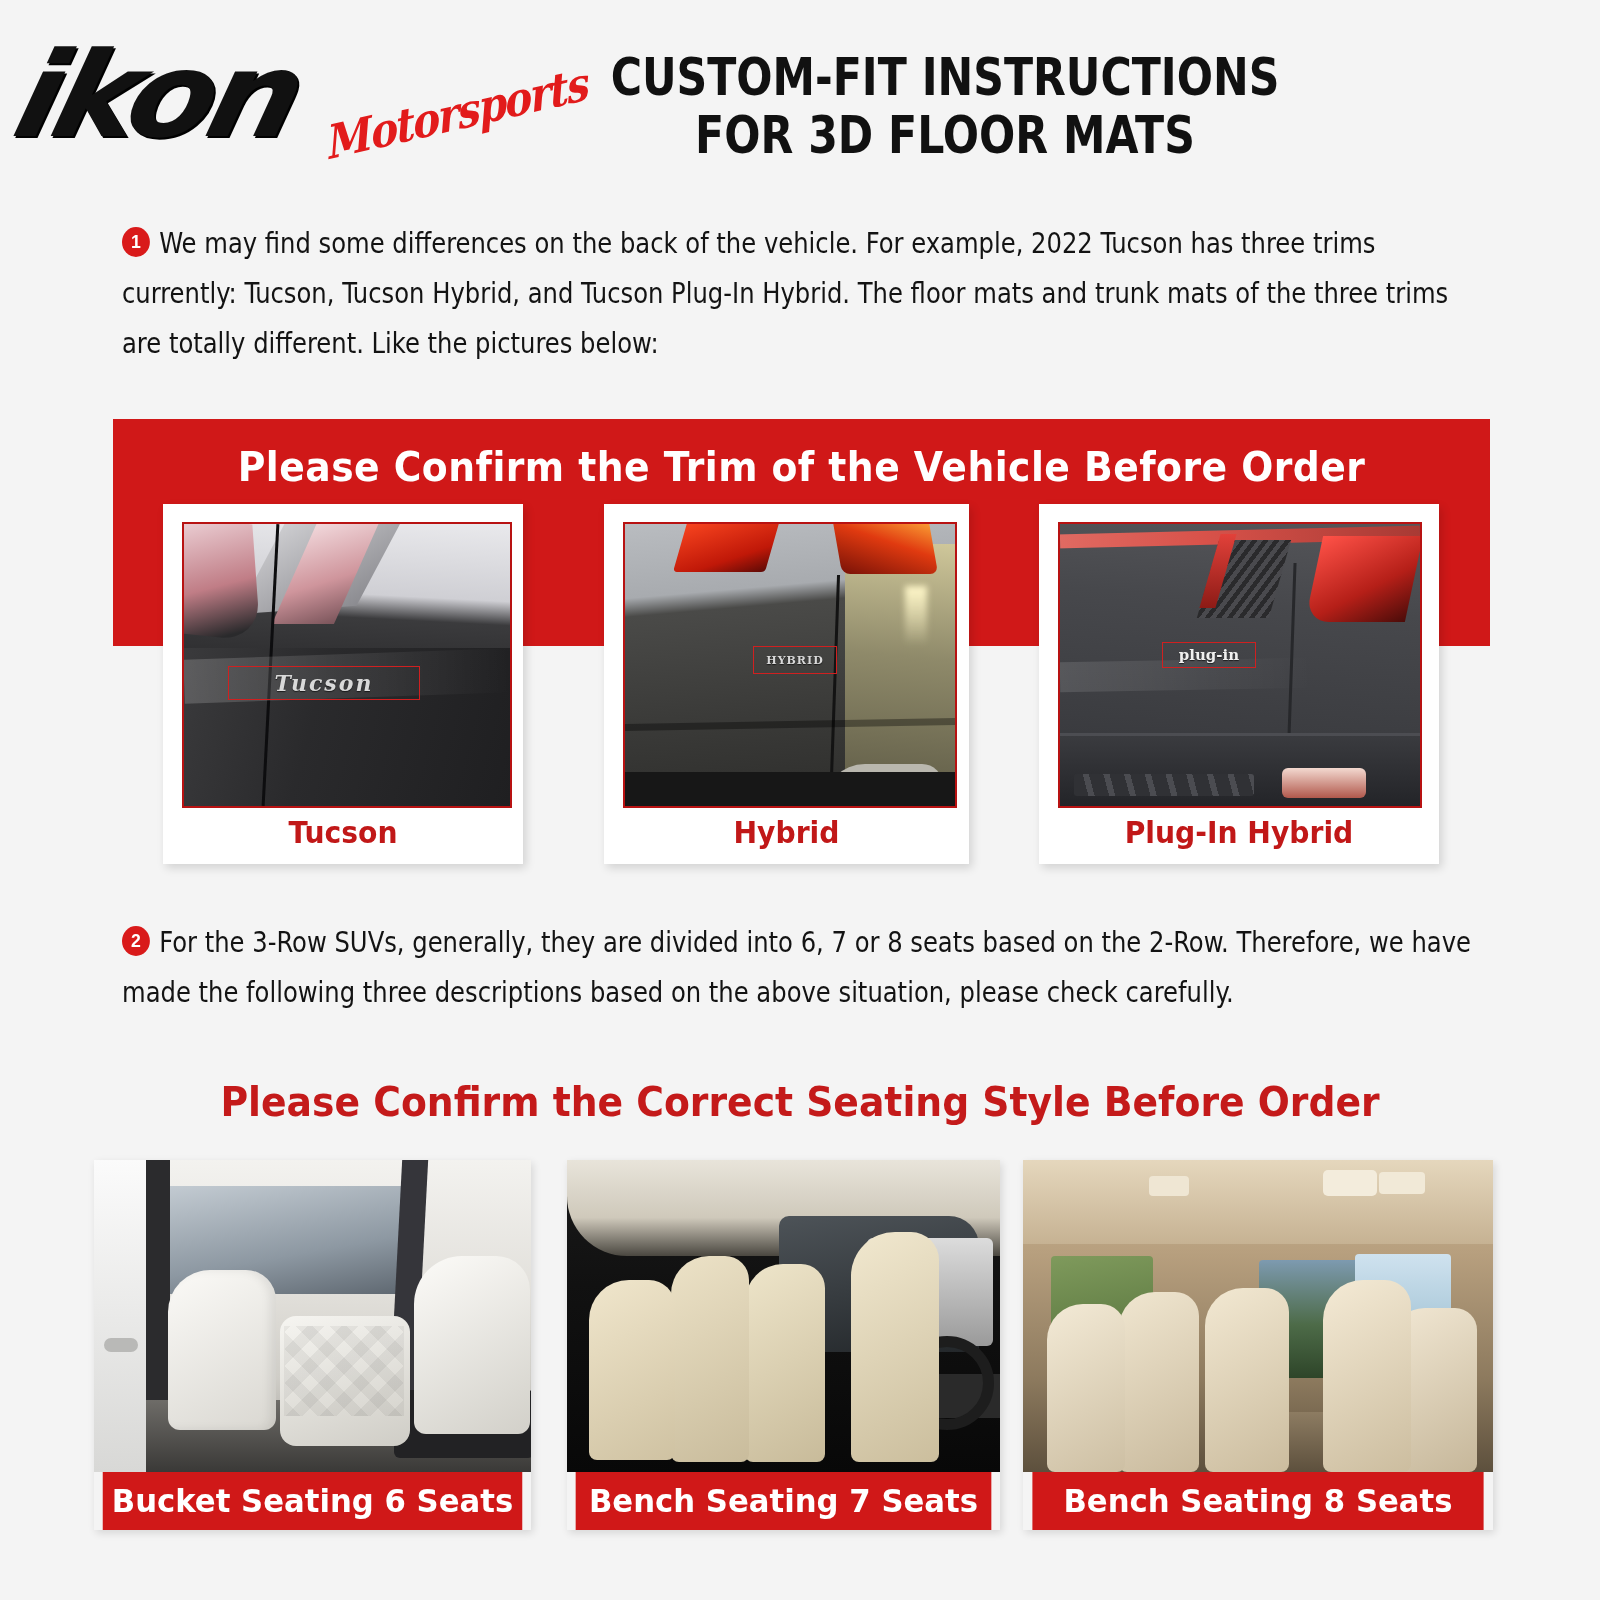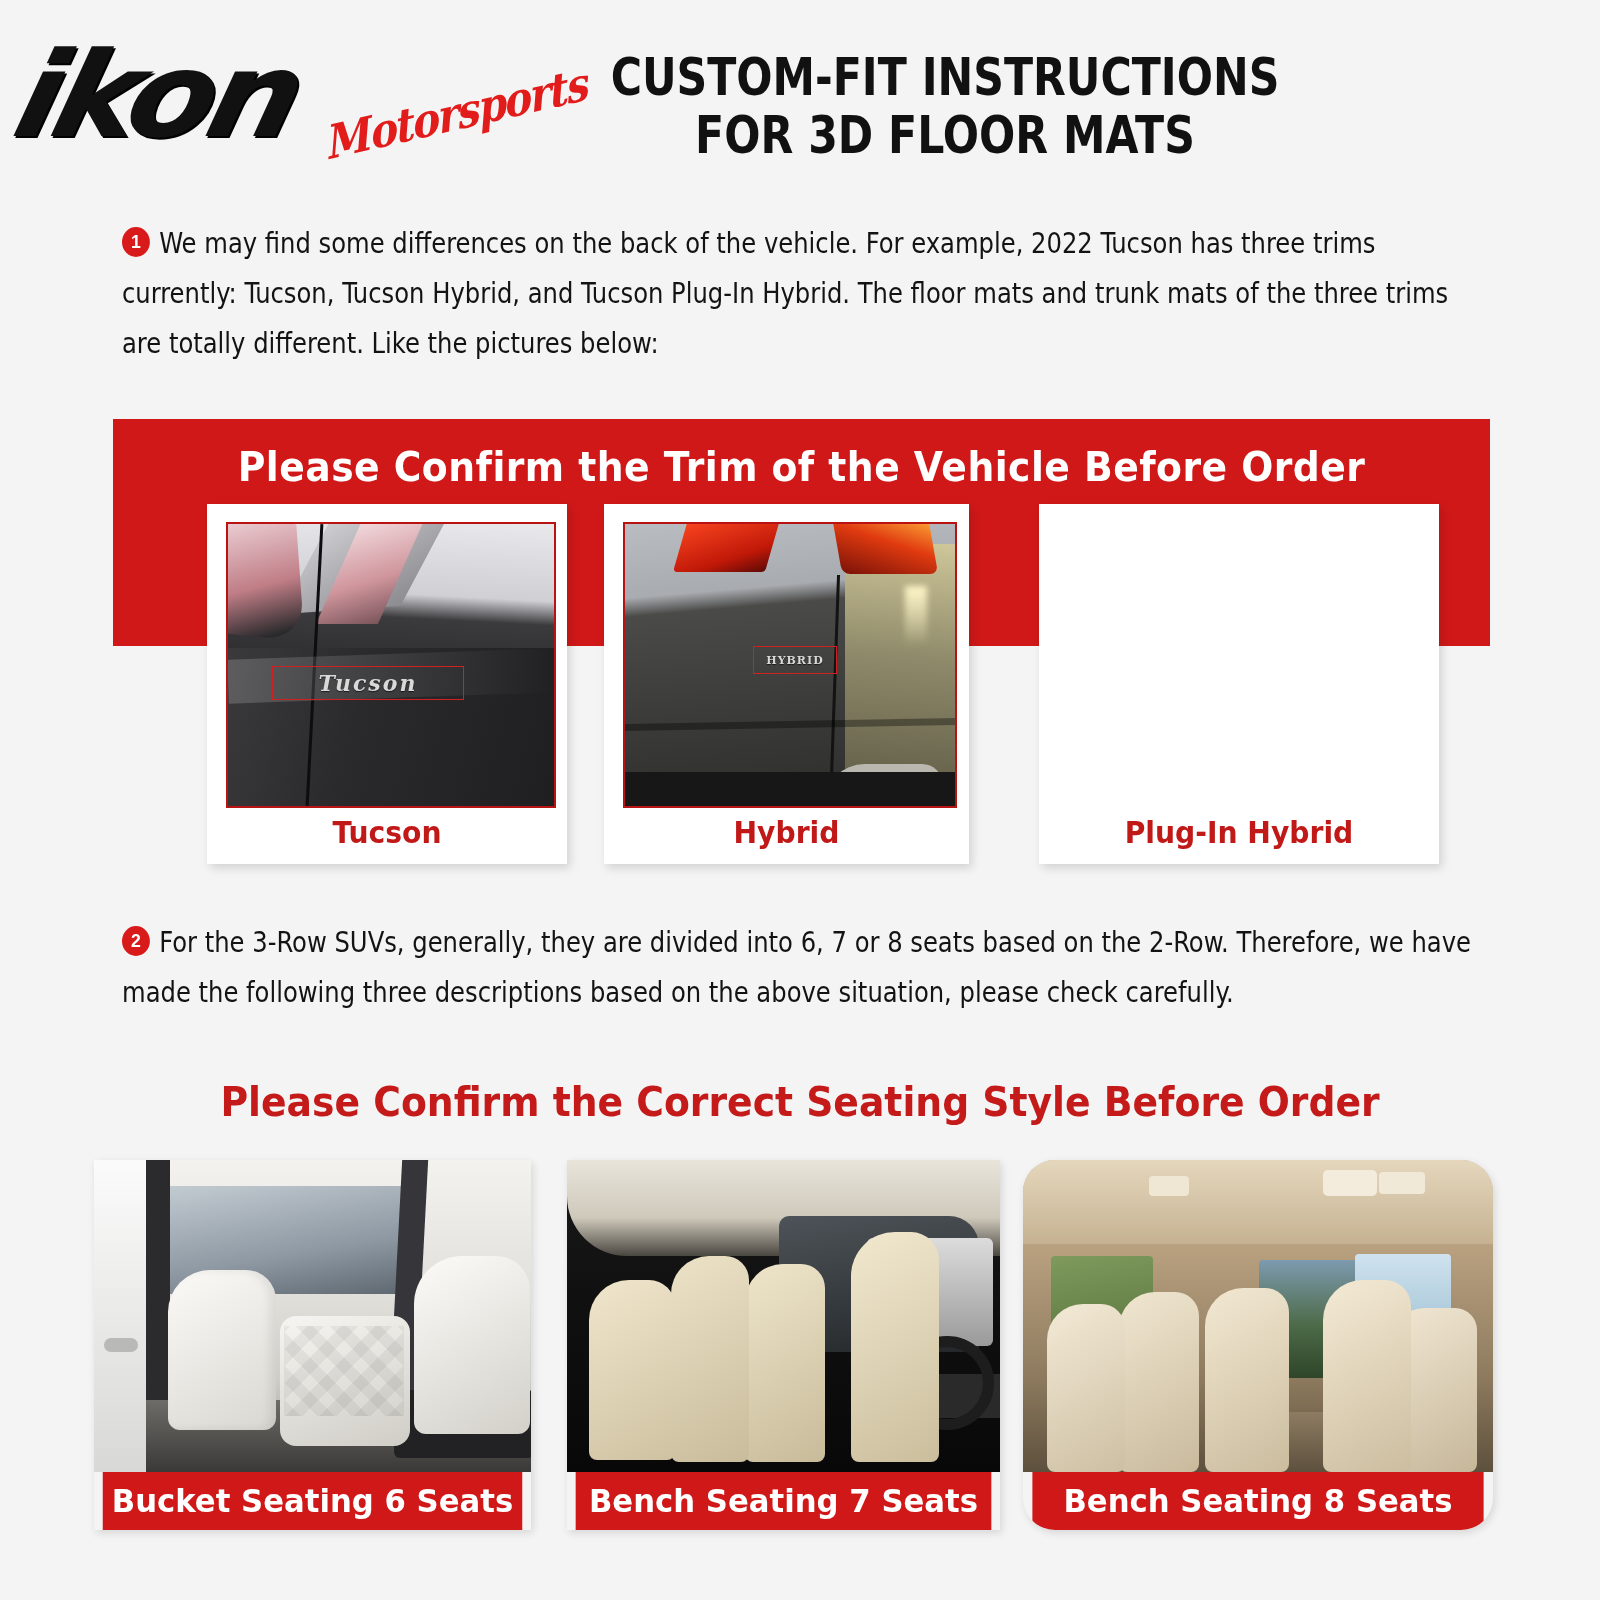--- a/index.html
+++ b/index.html
@@ -87,21 +87,21 @@
     letter-spacing:0.5px;
     transform:scaleX(0.92);
   }
 
   
   .trim-card{
     position:absolute;top:504px;
     background:#ffffff;
     box-shadow:3px 4px 9px rgba(0,0,0,0.14);
   }
-  #trim-card-0{left:163px;width:360px;height:360px;margin-left:44px;}
+  #trim-card-0{left:163px;width:360px;height:360px;}
   #trim-card-1{left:604px;width:365px;height:360px;}
   #trim-card-2{left:1039px;width:400px;height:360px;}
   .trim-photo{
     position:absolute;left:19px;top:18px;
     border:2px solid #b81212;
     overflow:hidden;
   }
   #trim-card-0 .trim-photo{width:326px;height:282px;}
   #trim-card-1 .trim-photo{width:330px;height:282px;}
   #trim-card-2 .trim-photo{width:360px;height:282px;}
@@ -267,21 +267,21 @@
   }
 
   
   .seat-card{
     position:absolute;top:1160px;height:370px;
     overflow:hidden;
     box-shadow:2px 3px 8px rgba(0,0,0,0.12);
   }
   #seat-card-0{left:94px;width:437px;}
   #seat-card-1{left:567px;width:433px;}
-  #seat-card-2{left:1023px;width:470px;border-radius:32px;}
+  #seat-card-2{left:1023px;width:470px;}
   .seat-photo{position:absolute;left:0;top:0;width:100%;height:312px;overflow:hidden;}
   .seat-label{
     position:absolute;left:0;bottom:0;width:100%;height:58px;
     background:#d01818;color:#fff;
     display:flex;align-items:center;justify-content:center;
     font-family:"DejaVu Sans",sans-serif;
     font-weight:bold;font-size:32px;
     transform:scaleX(0.96);
   }
 
@@ -493,20 +493,36 @@
       <div class="sill"></div>
       <div class="emblem-box" style="left:128px;top:122px;width:82px;height:26px;">
         <span class="emblem-text" style="font-size:11px;letter-spacing:1px;font-style:normal;">HYBRID</span>
       </div>
     </div>
   </div>
   <div class="trim-caption">Hybrid</div>
 </div>
 
 <div class="trim-card" id="trim-card-2">
+  <div class="trim-photo">
+    <div class="ph-plug">
+      <div class="bar"></div>
+      <div class="vent"></div>
+      <div class="vstripe"></div>
+      <div class="lamp"></div>
+      <div class="shine"></div>
+      <div class="seam"></div>
+      <div class="bumper"></div>
+      <div class="diff"></div>
+      <div class="refl"></div>
+      <div class="emblem-box" style="left:102px;top:118px;width:92px;height:24px;">
+        <span class="emblem-text" style="font-size:15px;font-style:normal;color:#f0f0f0;">plug-in</span>
+      </div>
+    </div>
+  </div>
   <div class="trim-caption">Plug-In Hybrid</div>
 </div>
 
 <div class="para" id="para2"><span class="bullet">2</span><span>For the 3-Row SUVs, generally, they are divided into 6, 7 or 8 seats based on the 2-Row. Therefore, we have made the following three descriptions based on the above situation, please check carefully.</span></div>
 
 <div class="seat-heading">Please Confirm the Correct Seating Style Before Order</div>
 
 <div class="seat-card" id="seat-card-0">
   <div class="seat-photo">
     <div class="sp-bucket">

